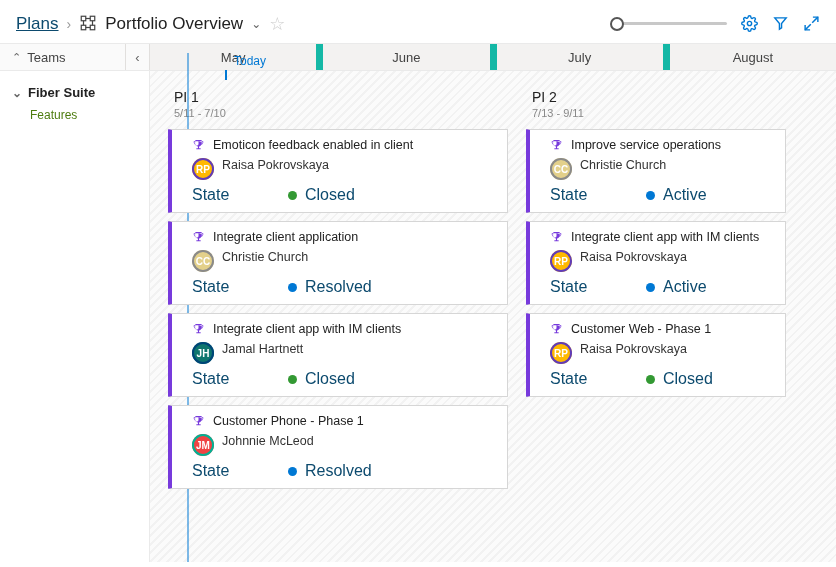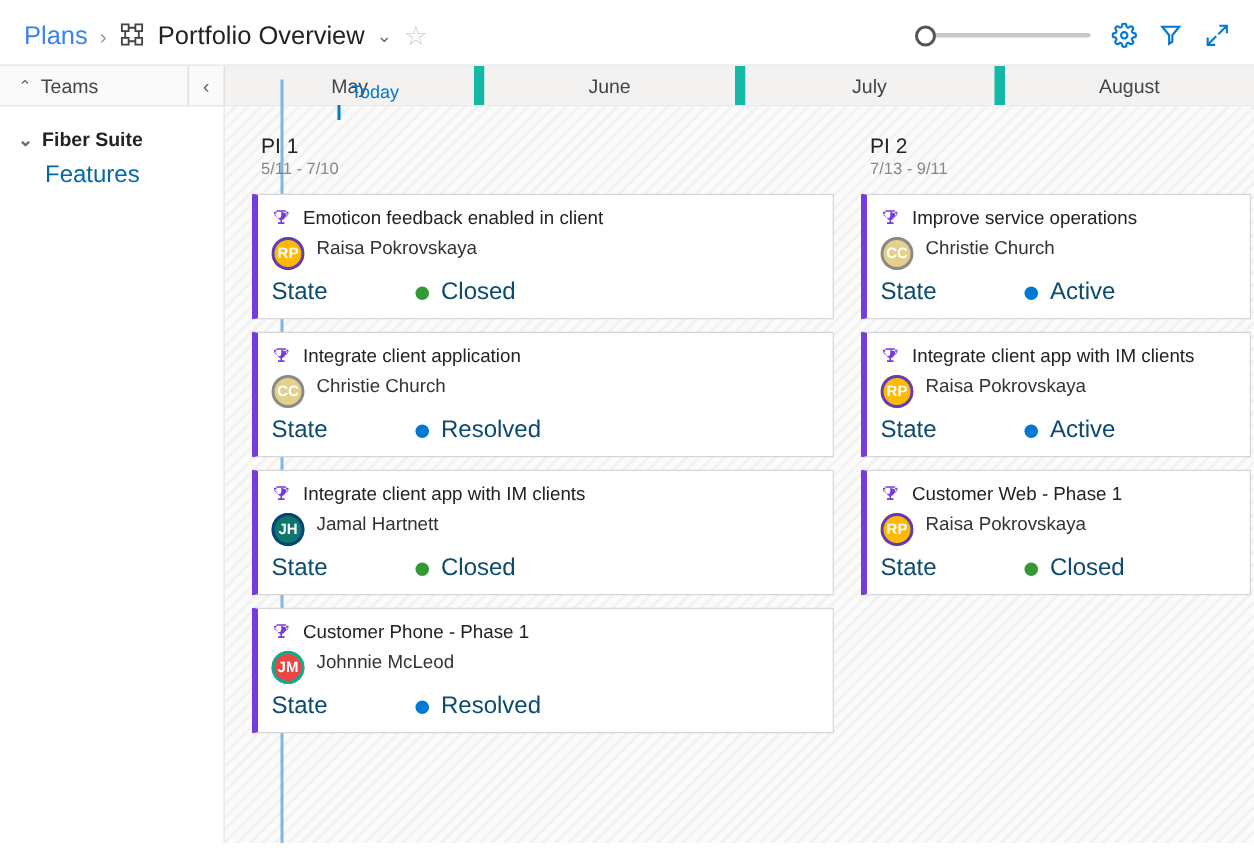--- a/index.html
+++ b/index.html
@@ -1,21 +1,21 @@
 <!DOCTYPE html>
 <html><head>
 <meta charset="utf-8">
 <style>
   * { box-sizing: border-box; margin: 0; padding: 0; }
   body { font-family: "Segoe UI", Tahoma, sans-serif; font-size: 13px; color: #333; background: #fff; width: 836px; height: 567px; overflow: hidden; position: relative; }
 
   
   .topbar { display: flex; align-items: center; justify-content: space-between; padding: 12px 16px 8px 16px; }
   .breadcrumb { display: flex; align-items: center; gap: 8px; font-size: 17px; color: #333; }
-  .breadcrumb .root { color: #3b82f6; cursor: pointer; }
+  .breadcrumb .root { color: #0c4a6e; cursor: pointer; text-decoration: underline; }
   .breadcrumb .chev { color: #999; font-size: 14px; }
   .breadcrumb .plan-icon svg { width: 18px; height: 18px; position: relative; top: 2px; }
   .breadcrumb .title { font-weight: 400; color: #222; }
   .breadcrumb .dropdown-chev { color: #666; font-size: 12px; }
   .breadcrumb .star { color: #ccc; font-size: 18px; }
   .top-controls { display: flex; align-items: center; gap: 14px; }
   .zoom-slider { width: 110px; height: 18px; position: relative; display: flex; align-items: center; }
   .zoom-slider .track { height: 3px; background: #c8c8c8; flex: 1; border-radius: 2px; }
   .zoom-slider .thumb { width: 14px; height: 14px; border: 2px solid #555; border-radius: 50%; background: #fff; position: absolute; left: 0; top: 50%; transform: translate(-50%, -50%); }
   .icon-btn svg { width: 17px; height: 17px; display: block; }
@@ -32,37 +32,37 @@
   .teams-header .exp { font-size: 11px; color: #666; }
   .teams-header .arrow-left { width: 24px; height: 100%; display: flex; align-items: center; justify-content: center; border-left: 1px solid #e1dfdd; color: #666; font-size: 13px; cursor: pointer; }
   .month-cell { flex: 1; display: flex; align-items: center; justify-content: center; background: #f3f2f1; border-right: 7px solid #14b8a6; }
   .month-cell:last-child { border-right: none; }
 
   
   .main { display: flex; height: calc(567px - 48px - 28px); }
   .sidebar { width: 150px; border-right: 1px solid #eaeaea; padding: 14px 12px; }
   .team-name { display: flex; align-items: center; gap: 6px; font-weight: 600; color: #222; font-size: 13px; margin-bottom: 8px; }
   .team-name .chev { color: #666; font-size: 12px; }
-  .feature-link { color: #0369a1; font-size: 16px; margin-left: 18px; cursor: pointer; }
+  .feature-link { color: #4d7c0f; font-size: 12px; margin-left: 18px; cursor: pointer; }
 
   .board { flex: 1; position: relative; padding: 18px 0 0 0;
     background-image: repeating-linear-gradient(135deg, #fbfbfb 0 4px, #f2f2f2 4px 6px);
   }
   .columns { display: flex; gap: 0; }
   .column { background: transparent; }
-  .col1 { width: 388px; margin-left: 18px; margin-right: 18px; }
+  .col1 { width: 340px; margin-left: 18px; margin-right: 18px; }
   .col2 { width: 260px; }
   .col-header { margin: 0 0 10px 6px; }
   .col-title { font-size: 14px; font-weight: 400; color: #222; }
   .col-dates { font-size: 11px; color: #888; margin-top: 2px; }
 
   
   .today-line { position: absolute; left: 37px; top: -18px; bottom: 0; width: 2px; background: #0078d4; opacity: .5; z-index: 1; }
 
-  .card { background: #fff; border: 1px solid #d6d6d6; border-left: 4px solid #773adc; border-radius: 1px; margin-bottom: 8px; padding: 8px 10px 8px 9px; cursor: pointer; position: relative; z-index: 2; }
+  .card { background: #fff; border: 1px solid #d6d6d6; border-left: 4px solid #773adc; border-radius: 1px; margin-bottom: 8px; padding: 8px 10px 8px 20px; cursor: pointer; position: relative; z-index: 2; }
   .card-title { display: flex; align-items: center; gap: 8px; font-size: 12.5px; color: #222; margin-bottom: 6px; }
   .trophy { color: #773adc; }
   .trophy svg { width: 13px; height: 13px; display: block; }
   .assignee { display: flex; align-items: flex-start; gap: 8px; font-size: 12.5px; color: #333; margin-bottom: 6px; }
   .avatar { width: 22px; height: 22px; border-radius: 50%; display: flex; align-items: center; justify-content: center; font-size: 10px; color: #fff; font-weight: 600; }
   .state-row { display: flex; align-items: center; font-size: 16px; color: #0c4a6e; }
   .state-row .label { width: 96px; }
   .state-dot { width: 9px; height: 9px; border-radius: 50%; display: inline-block; margin-right: 8px; }
 </style>
 </head>

